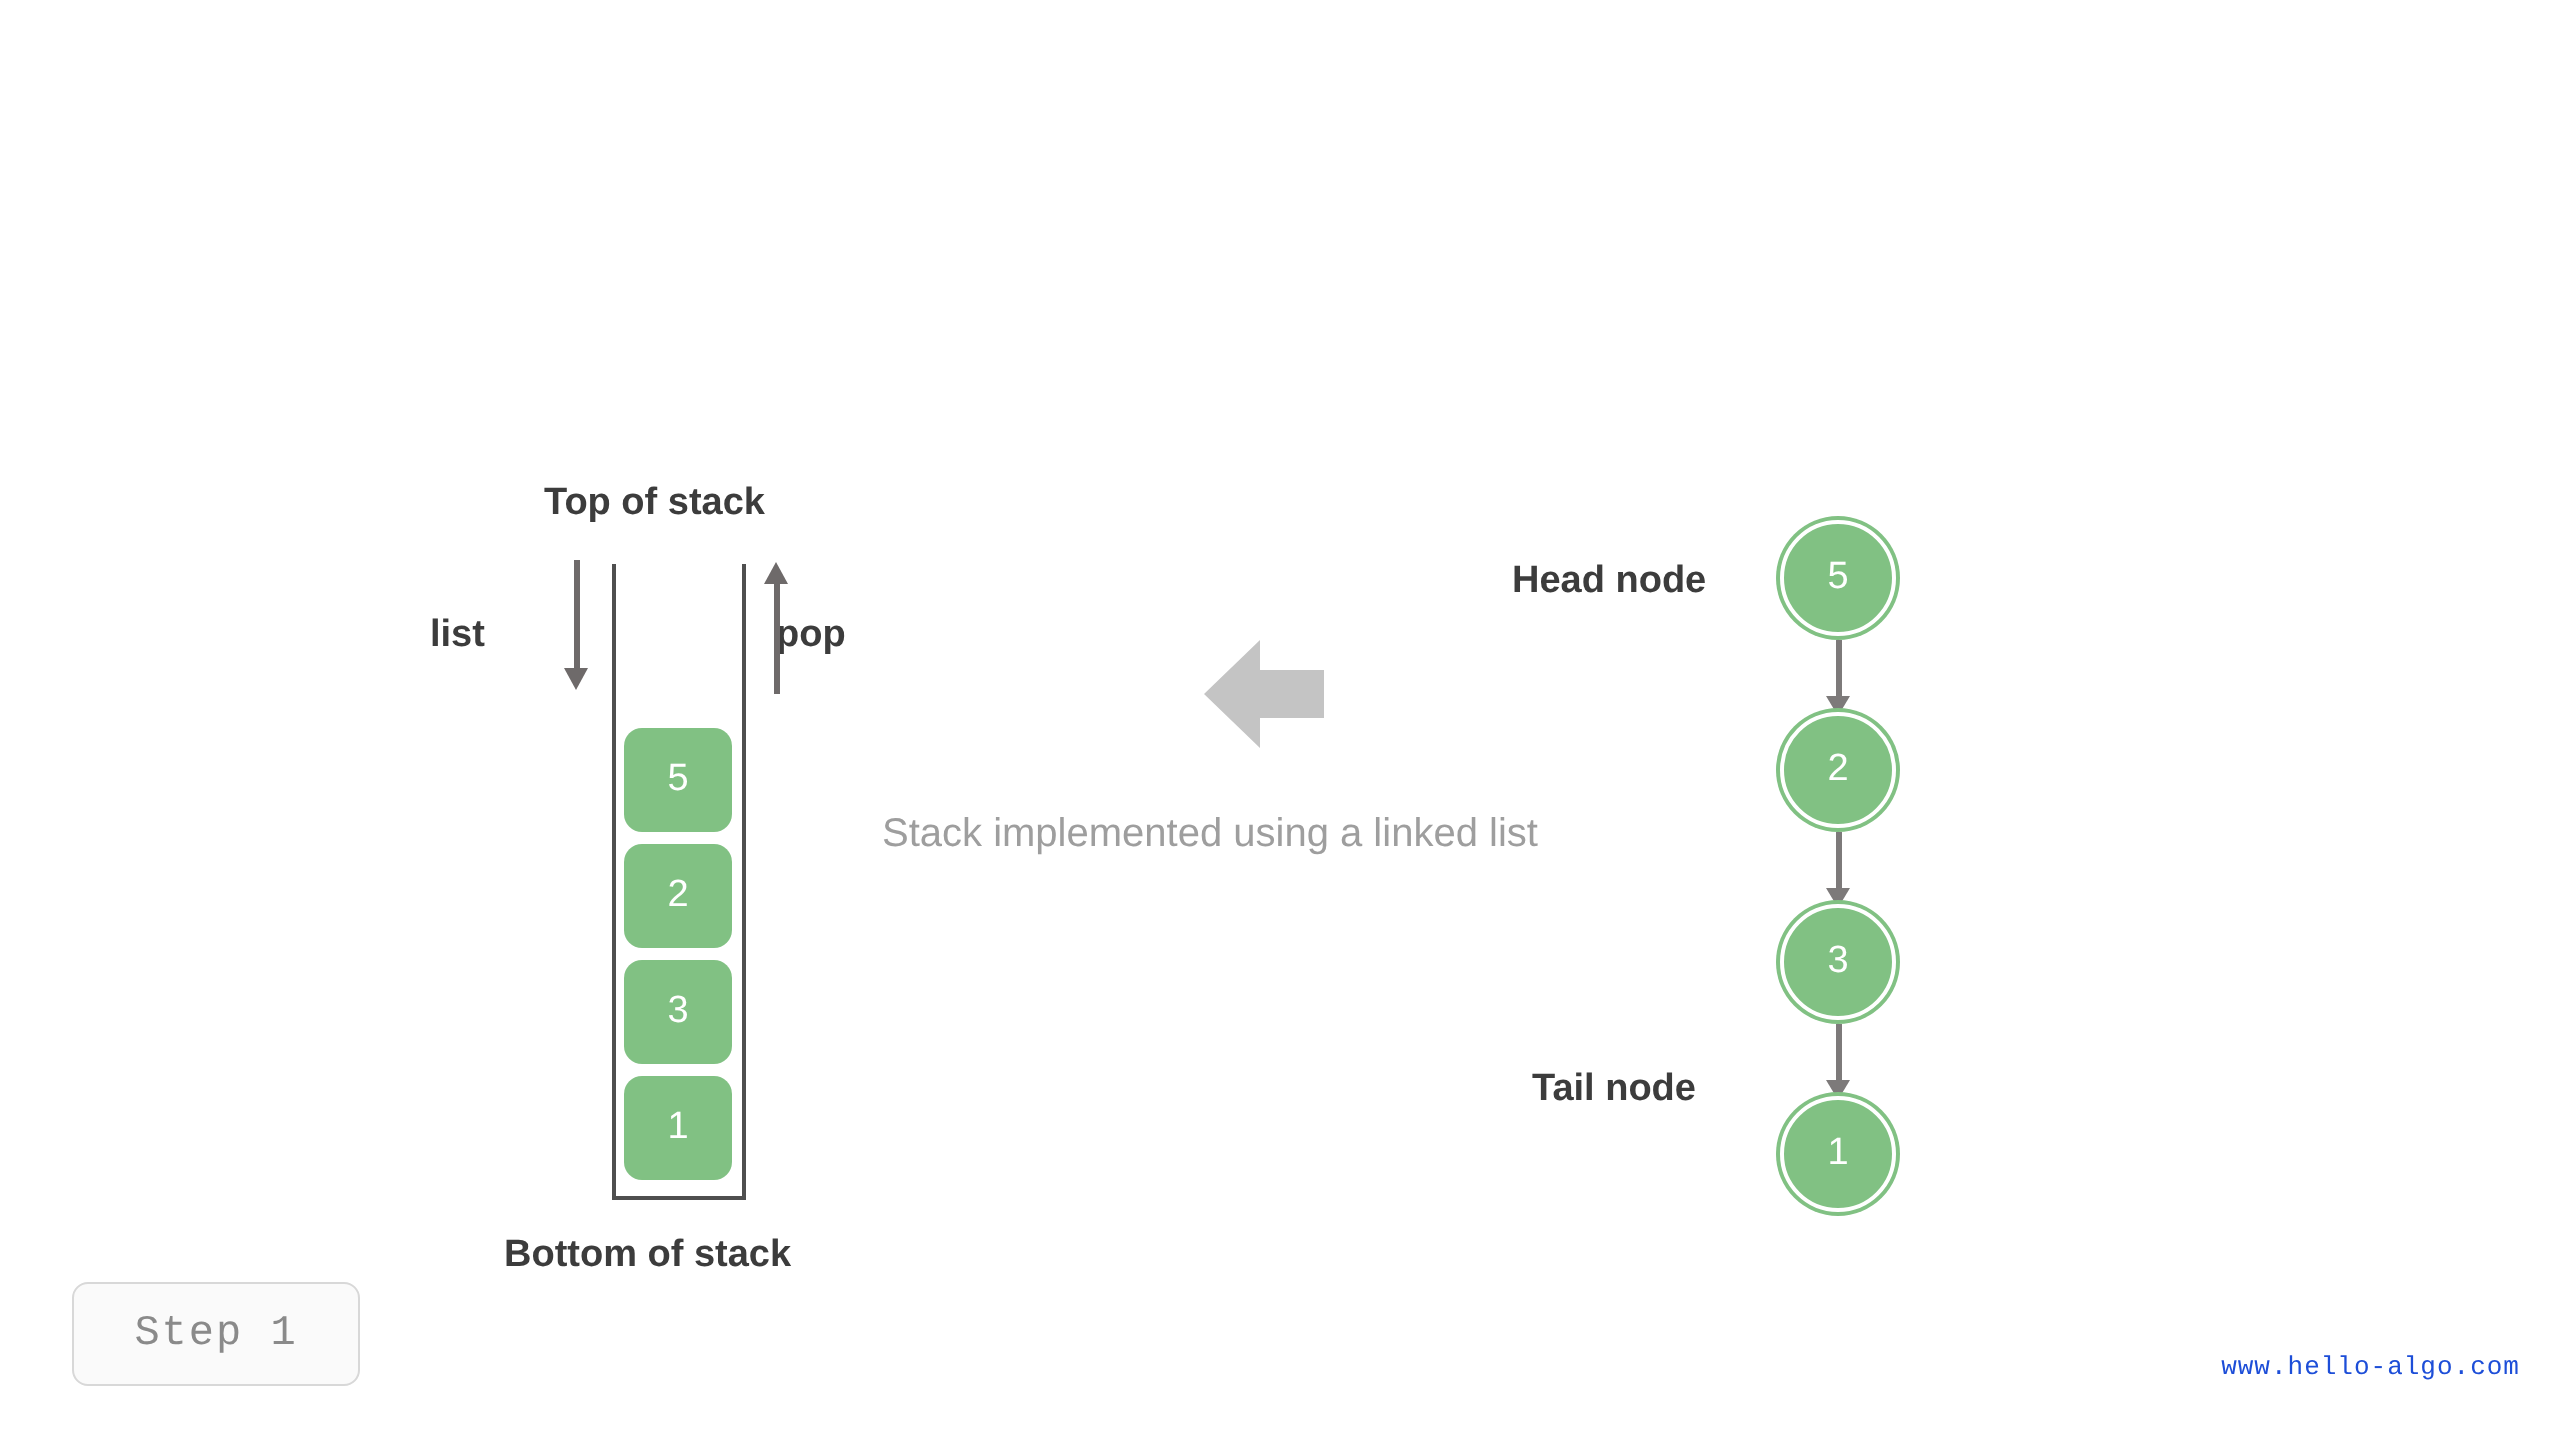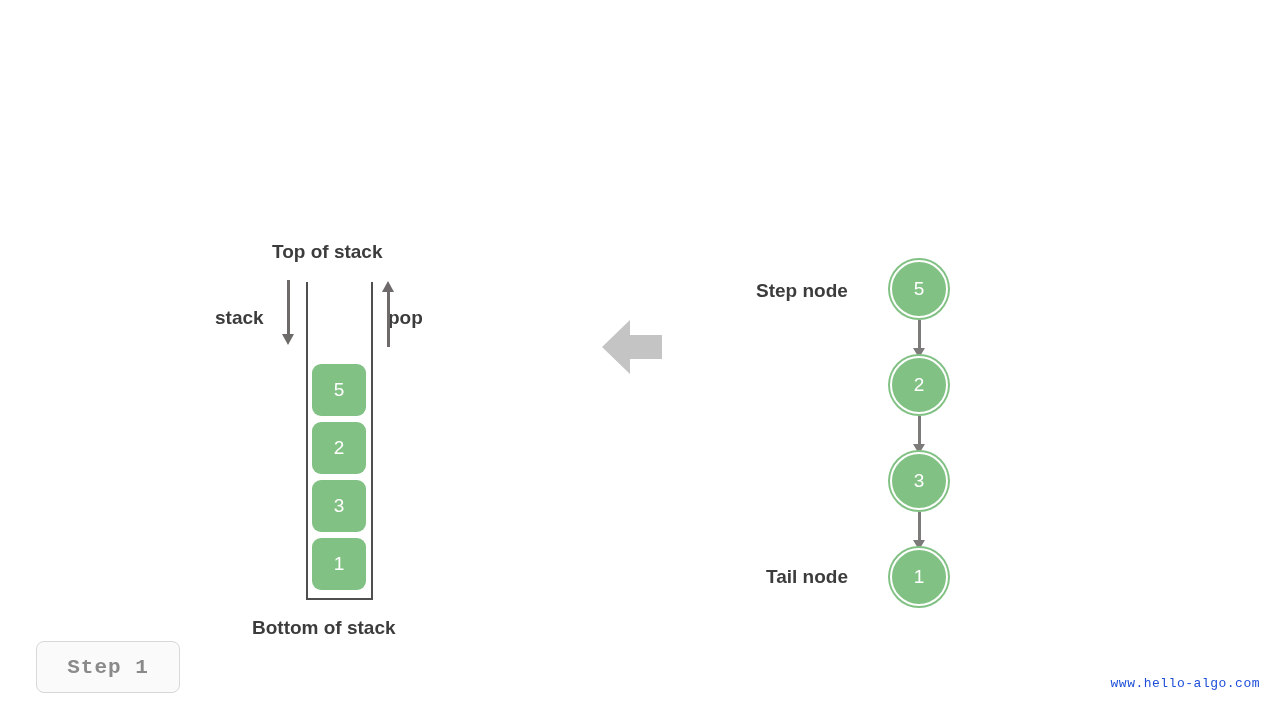--- a/index.html
+++ b/index.html
@@ -140,21 +140,21 @@
     top: 641px;
     width: 144px;
     height: 52px;
     border: 1px solid #d8d8d8;
     border-radius: 8px;
     background: #fafafa;
     display: flex;
     align-items: center;
     justify-content: center;
     font-family: "Liberation Mono", monospace;
-    font-weight: bold;
+    font-weight: normal;
     font-size: 21px;
     letter-spacing: 1px;
     color: #8a8a8a;
     box-sizing: border-box;
   }
 
   
   #watermark {
     position: absolute;
     right: 20px;
@@ -172,21 +172,21 @@
 <div id="canvas">
 
   <div id="stack-group">
 
     <div class="label-bold" style="left:272px; top:241px;">Top of stack</div>
 
     <div class="stack-wall" id="stack-wall-left"></div>
     <div class="stack-wall" id="stack-wall-right"></div>
     <div id="stack-floor"></div>
 
-    <div class="label-bold" style="left:215px; top:307px;">stack</div>
+    <div class="label-bold" style="left:215px; top:307px;">list</div>
     <div class="v-arrow-line" style="left:287px; top:280px; height:56px;"></div>
     <div class="arrow-head-down" style="left:282px; top:334px;"></div>
 
     <div class="label-bold" style="left:388px; top:307px;">pop</div>
     <div class="v-arrow-line" style="left:387px; top:291px; height:56px;"></div>
     <div class="arrow-head-up" style="left:382px; top:281px;"></div>
 
     <div class="stack-cell" style="top:364px;">5</div>
     <div class="stack-cell" style="top:422px;">2</div>
     <div class="stack-cell" style="top:480px;">3</div>
@@ -194,42 +194,43 @@
 
     <div class="label-bold" style="left:252px; top:617px;">Bottom of stack</div>
   </div>
 
   <div id="big-arrow">
     <svg width="60" height="58" viewBox="0 0 60 58">
       <polygon points="0,29 28,2 28,17 60,17 60,41 28,41 28,56" fill="#c4c4c4"></polygon>
     </svg>
   </div>
 
+  <div class="caption" style="left:441px; top:406px;">Stack implemented using a linked list</div>
 
   <div id="linked-list-group">
 
-    <div class="label-bold" style="left:756px; top:280px;">Step node</div>
+    <div class="label-bold" style="left:756px; top:280px;">Head node</div>
 
     <div class="ll-node" style="left:890px; top:260px;">5</div>
 
     <div class="ll-link-line" style="top:320px; height:30px;"></div>
     <div class="ll-link-head" style="top:348px;"></div>
 
     <div class="ll-node" style="left:890px; top:356px;">2</div>
 
     <div class="ll-link-line" style="top:416px; height:30px;"></div>
     <div class="ll-link-head" style="top:444px;"></div>
 
     <div class="ll-node" style="left:890px; top:452px;">3</div>
 
     <div class="ll-link-line" style="top:512px; height:30px;"></div>
     <div class="ll-link-head" style="top:540px;"></div>
 
     <div class="ll-node" style="left:890px; top:548px;">1</div>
 
-    <div class="label-bold" style="left:766px; top:566px;">Tail node</div>
+    <div class="label-bold" style="left:766px; top:534px;">Tail node</div>
   </div>
 
   <div id="step-badge">Step  1</div>
 
   <div id="watermark">www.hello-algo.com</div>
 
 </div>
 
 </body></html>

